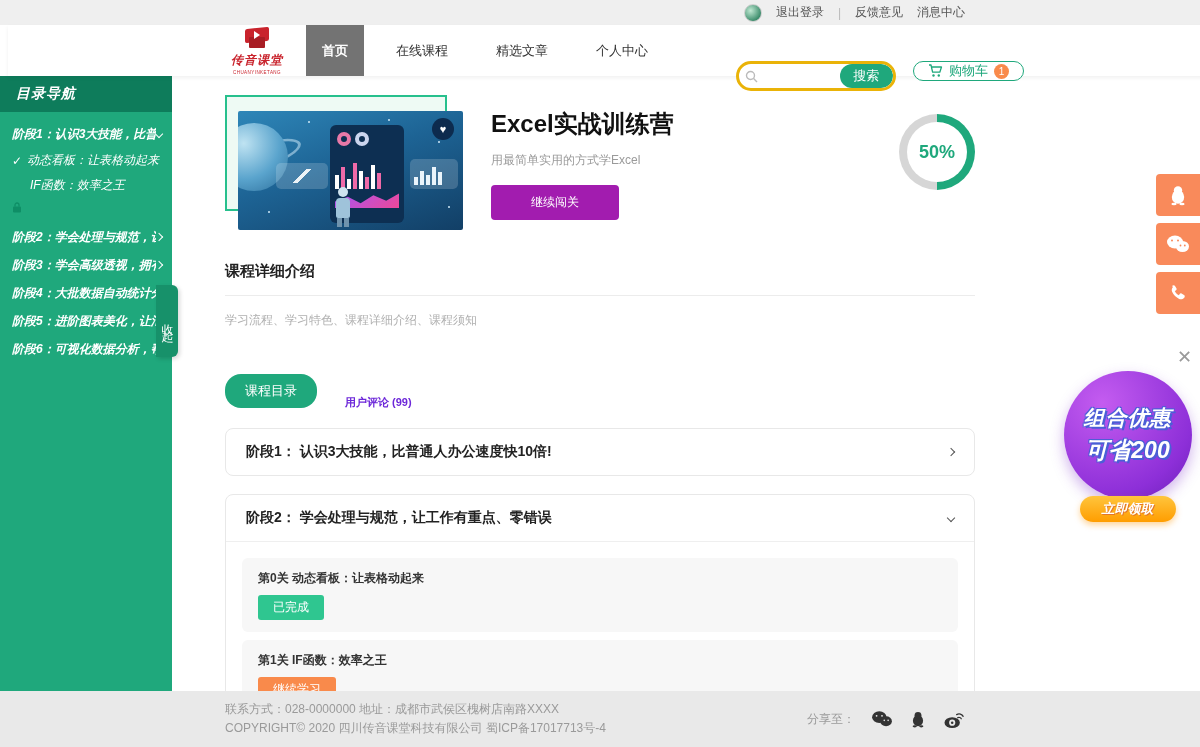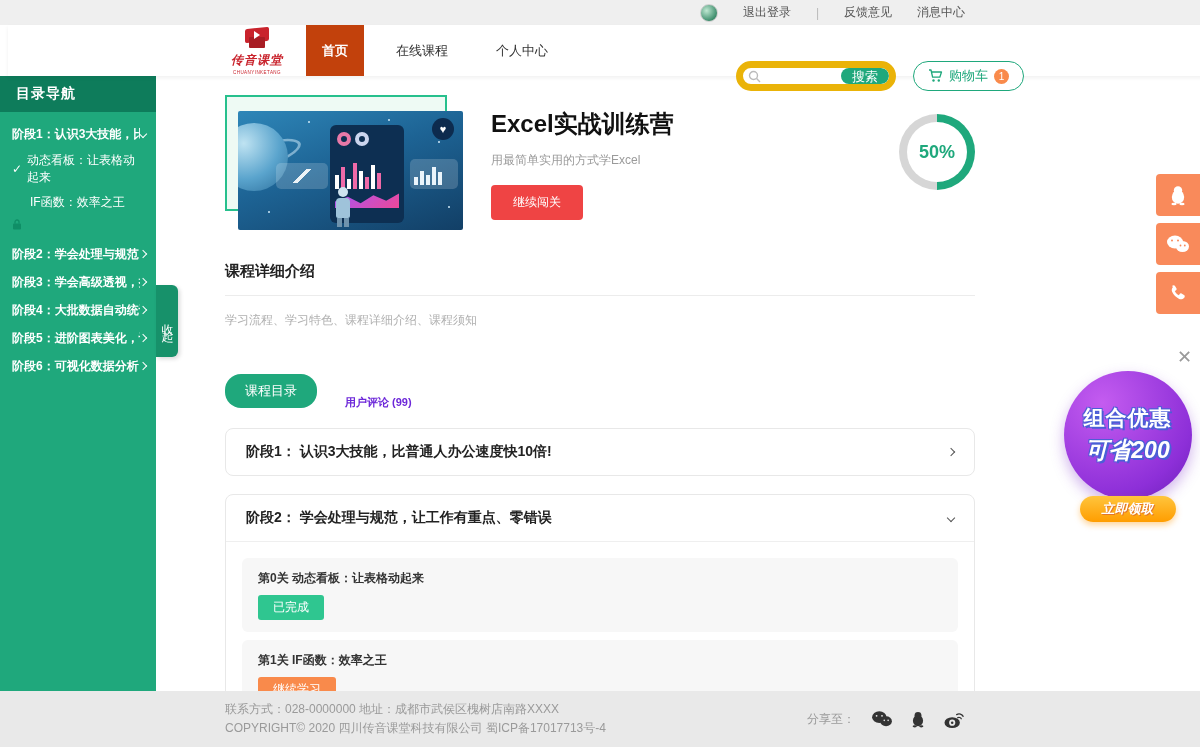--- a/index.html
+++ b/index.html
@@ -2,48 +2,48 @@
 <html><head>
 <meta charset="utf-8">
 <style>
   * { margin:0; padding:0; box-sizing:border-box; }
   html,body { width:1200px; height:747px; overflow:hidden; }
   body { font-family:"Liberation Sans","DejaVu Sans",sans-serif; background:#fff; color:#333; }
   .page { position:relative; width:1200px; height:747px; background:#fff; }
 
   
   .topbar { position:absolute; top:0; left:0; width:1200px; height:25px; background:#efefef;
-            display:flex; align-items:center; justify-content:flex-end; padding-right:235px; gap:25px; font-size:12px; color:#555; }
+            display:flex; align-items:center; justify-content:flex-end; padding-right:235px; gap:14px; font-size:12px; color:#555; }
   .avatar { width:18px; height:18px; border-radius:50%; background:radial-gradient(circle at 35% 35%,#bfe8d2,#3f8f6e 70%,#1d5a42); border:1px solid #cfcfcf; }
   .topbar a { color:#555; text-decoration:none; cursor:pointer; }
   .topbar .divider { color:#bbb; }
 
   
   .navbar { position:absolute; top:25px; left:8px; width:1200px; height:51px; background:#fff;
             box-shadow:0 2px 4px rgba(0,0,0,0.06); display:flex; align-items:center; z-index:5; }
   .logo { position:absolute; left:218px; top:3px; width:62px; text-align:center; }
   .logo-cap { width:30px; height:22px; margin:0 auto; position:relative; }
   .logo-cap .cap-top { position:absolute; left:3px; top:0; width:24px; height:14px; background:#c9232c; transform:skewY(-6deg); border-radius:2px; }
   .logo-cap .cap-base { position:absolute; left:7px; top:9px; width:16px; height:11px; background:#a81d24; border-radius:1px; }
   .logo-cap .play { position:absolute; left:12px; top:3px; width:0; height:0; border-left:6px solid #fff; border-top:4px solid transparent; border-bottom:4px solid transparent; }
   .logo-title { font-size:12px; font-weight:bold; color:#c9232c; letter-spacing:1px; font-style:italic; margin-top:2px; }
   .logo-sub { font-size:5px; color:#c9232c; letter-spacing:.5px; transform:scale(.9); }
   .nav-items { position:absolute; left:298px; top:0; height:51px; display:flex; align-items:stretch; }
   .nav-item { padding:0 16px; display:flex; align-items:center; font-size:13px; color:#333; cursor:pointer; margin-right:16px; }
-  .nav-item.active { background:#c2410c; color:#fff; font-weight:bold; }
-  .searchwrap { position:absolute; left:728px; top:36px; width:160px; height:30px; display:flex; border:7px solid #eab308; border-radius:15px; overflow:hidden; background:#fff; }
+  .nav-item.active { background:#737373; color:#fff; font-weight:bold; }
+  .searchwrap { position:absolute; left:728px; top:36px; width:160px; height:30px; display:flex; border:3px solid #eab308; border-radius:15px; overflow:hidden; background:#fff; }
   .searchwrap .mag { width:26px; display:flex; align-items:center; justify-content:center; }
   .searchwrap input { border:none; outline:none; width:76px; font-size:12px; color:#333; background:transparent; }
   .search-btn { margin-left:auto; width:56px; background:#1fa87c; color:#fff; font-size:13px; border:none; border-radius:15px; cursor:pointer; }
-  .cart-btn { position:absolute; left:905px; top:36px; height:30px; padding:0 14px; border:1px solid #1fa87c; border-radius:15px;
+  .cart-btn { position:absolute; left:905px; top:36px; height:20px; padding:0 14px; border:1px solid #1fa87c; border-radius:15px;
               background:#fff; color:#1fa87c; font-size:13px; display:flex; align-items:center; gap:6px; cursor:pointer; }
   .cart-badge { width:15px; height:15px; border-radius:50%; background:#f98a4b; color:#fff; font-size:10px; display:flex; align-items:center; justify-content:center; }
 
   
-  .sidebar { position:absolute; top:76px; left:0; width:156px; height:615px; background:#1fa87c; color:#fff; }
+  .sidebar { position:absolute; top:76px; left:0; width:172px; height:615px; background:#1fa87c; color:#fff;font-style:italic; }
   .sidebar-header { height:36px; background:#0e7c5b; display:flex; align-items:center; padding-left:16px; font-size:14px; font-weight:bold; letter-spacing:1px; }
   .stage-row { display:flex; align-items:center; justify-content:space-between; padding:7px 10px 7px 12px; font-size:12px; font-weight:bold; cursor:pointer; line-height:14px; }
   .stage-row .txt { white-space:nowrap; overflow:hidden; }
   .sub-row { display:flex; align-items:center; gap:5px; padding:4px 10px 4px 12px; font-size:12px; cursor:pointer; }
   .sub-row.indent { padding-left:30px; }
   .sub-row.locked { color:#0f8e66; cursor:default; }
   .chev { width:6px; height:6px; border-right:1.6px solid currentColor; border-bottom:1.6px solid currentColor; display:inline-block; flex:none; }
   .chev.right { transform:rotate(-45deg); }
   .chev.down { transform:rotate(45deg); }
   .collapse-tab { position:absolute; left:156px; top:285px; width:22px; height:72px; background:#17916a; color:#fff;
@@ -77,21 +77,21 @@
   .person .head { width:10px; height:10px; border-radius:50%; background:#cfe3ef; margin:0 auto; }
   .person .body { width:14px; height:20px; background:#9fc3da; border-radius:4px 4px 2px 2px; margin:1px auto 0; }
   .person .legs { width:12px; height:9px; margin:0 auto; background:linear-gradient(90deg,#6f93ad 40%,transparent 40%,transparent 60%,#6f93ad 60%); }
   .star { position:absolute; width:2px; height:2px; border-radius:50%; background:#cfe9f7; }
   .heart-btn { position:absolute; top:7px; right:9px; width:22px; height:22px; border-radius:50%; background:#0d2b4e;
                color:#fff; font-size:11px; display:flex; align-items:center; justify-content:center; cursor:pointer; }
 
   .hero-info { margin-left:26px; padding-top:18px; }
   .hero-title { font-size:24px; font-weight:bold; color:#111; }
   .hero-sub { font-size:12px; color:#9a9a9a; margin-top:12px; }
-  .cta-btn { margin-top:16px; background:#ef4444; color:#fff; border:none; border-radius:4px; font-size:12px; padding:9px 22px; cursor:pointer; }
+  .cta-btn { margin-top:16px; background:#a21caf; color:#fff; border:none; border-radius:4px; font-size:12px; padding:9px 40px; cursor:pointer; }
   .ringwrap { margin-left:auto; margin-top:24px; width:76px; height:76px; position:relative; flex:none; }
   .ring { width:76px; height:76px; border-radius:50%; position:relative; }
   .ring::after { content:""; position:absolute; inset:8px; border-radius:50%; background:#fff; }
   .ring-label { position:absolute; inset:0; display:flex; align-items:center; justify-content:center; font-size:18px; font-weight:bold; color:#1fa87c; z-index:2; }
 
   .section-heading { margin-top:32px; font-size:15px; font-weight:bold; color:#222; padding-bottom:14px; border-bottom:1px solid #ececec; }
   .section-summary { margin-top:16px; font-size:12px; color:#b0b0b0; }
 
   .tabsrow { margin-top:42px; display:flex; align-items:center; gap:28px; }
   .tab-pill { background:#1fa87c; color:#fff; font-size:13px; padding:8px 20px; border-radius:16px; cursor:pointer; }
@@ -109,21 +109,21 @@
   .lesson-badge.continue { background:#f98a4b; }
 
   
   .float-btns { position:absolute; right:0; top:174px; display:flex; flex-direction:column; gap:7px; z-index:6; }
   .fbtn { width:44px; height:42px; background:#f98a5b; border-radius:4px 0 0 4px; display:flex; align-items:center; justify-content:center; cursor:pointer; }
   .promo { position:absolute; left:1055px; top:345px; width:145px; z-index:6; text-align:center; }
   .promo-close { position:absolute; right:8px; top:3px; font-size:18px; color:#9a9a9a; cursor:pointer; line-height:1; }
   .promo-circle { margin:26px auto 0; width:128px; height:128px; border-radius:50%;
                   background:radial-gradient(circle at 30% 25%,#c45cf0,#8d2fd8 70%,#6a1fb8); box-shadow:0 6px 14px rgba(120,40,200,.35);
                   display:flex; flex-direction:column; align-items:center; justify-content:center; cursor:pointer; }
-  .promo-l1 { font-size:21px; font-weight:bold; color:#fff; letter-spacing:1px;
+  .promo-l1 { font-size:21px; font-weight:bold; font-style:italic; color:#fff; letter-spacing:1px;
               text-shadow:-1px -1px 0 #4a5fd6,1px -1px 0 #4a5fd6,-1px 1px 0 #4a5fd6,2px 2px 0 #4a5fd6; }
   .promo-l2 { font-size:23px; font-weight:bold; font-style:italic; color:#fff; margin-top:3px;
               text-shadow:-1px -1px 0 #4a5fd6,1px -1px 0 #4a5fd6,-1px 1px 0 #4a5fd6,2px 2px 0 #4a5fd6; }
   .promo-btn { margin-top:-14px; position:relative; z-index:2; width:96px; height:26px; margin-left:auto; margin-right:auto;
                background:linear-gradient(180deg,#ffc53d,#ff9d00); border:none; border-radius:13px; color:#fff; font-size:13px; font-weight:bold; font-style:italic;
                text-shadow:1px 1px 0 #e2762a; cursor:pointer; box-shadow:0 3px 6px rgba(255,150,0,.4); }
 
   
   .footer { position:absolute; left:0; top:691px; width:1200px; height:56px; background:#e9e9e9;
             display:flex; align-items:center; font-size:12px; color:#9a9a9a; }
@@ -150,20 +150,21 @@
         <span class="cap-top"></span>
           <span class="cap-base"></span>
           <span class="play"></span>
       </div>
       <div class="logo-title">传音课堂</div>
       <div class="logo-sub">CHUANYINKETANG</div>
     </div>
     <div class="nav-items">
       <div class="nav-item active">首页</div>
       <div class="nav-item">在线课程</div>
+      <div class="nav-item">精选文章</div>
       <div class="nav-item">个人中心</div>
     </div>
     <div class="searchwrap">
       <span class="mag">
         <svg width="13" height="13" viewBox="0 0 13 13">
             <circle cx="5.5" cy="5.5" r="4" fill="none" stroke="#bbb" stroke-width="1.4"></circle>
             <line x1="8.6" y1="8.6" x2="12" y2="12" stroke="#bbb" stroke-width="1.4"></line>
           </svg>
       </span>
       <input type="text" style="">

